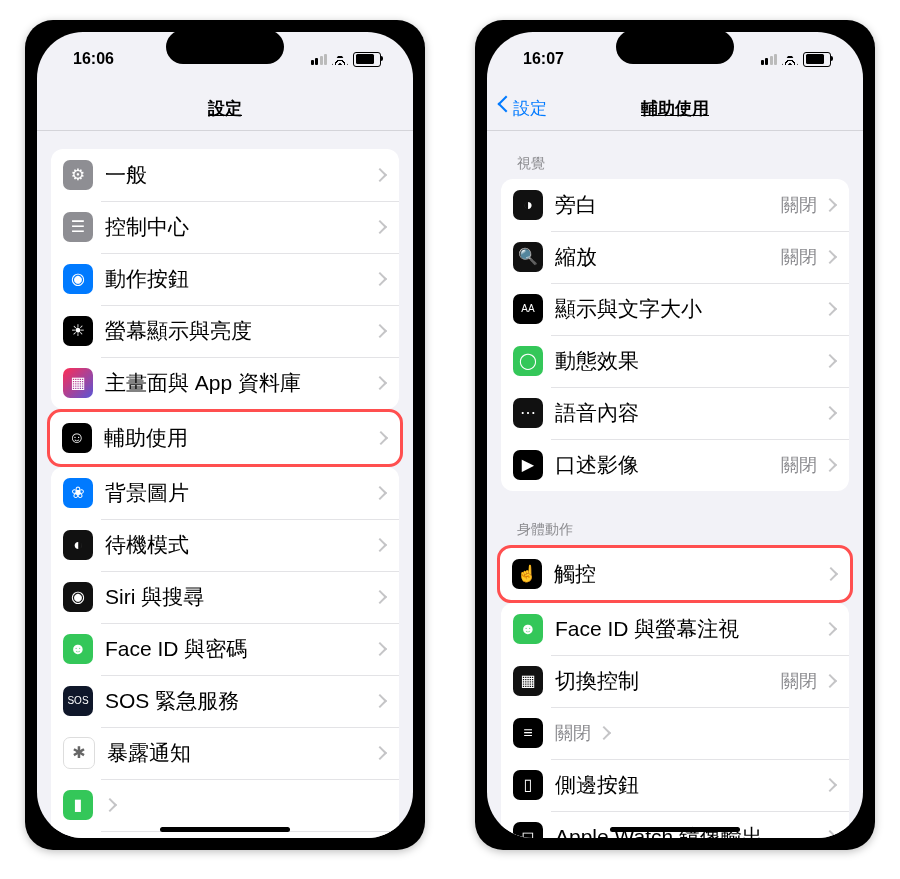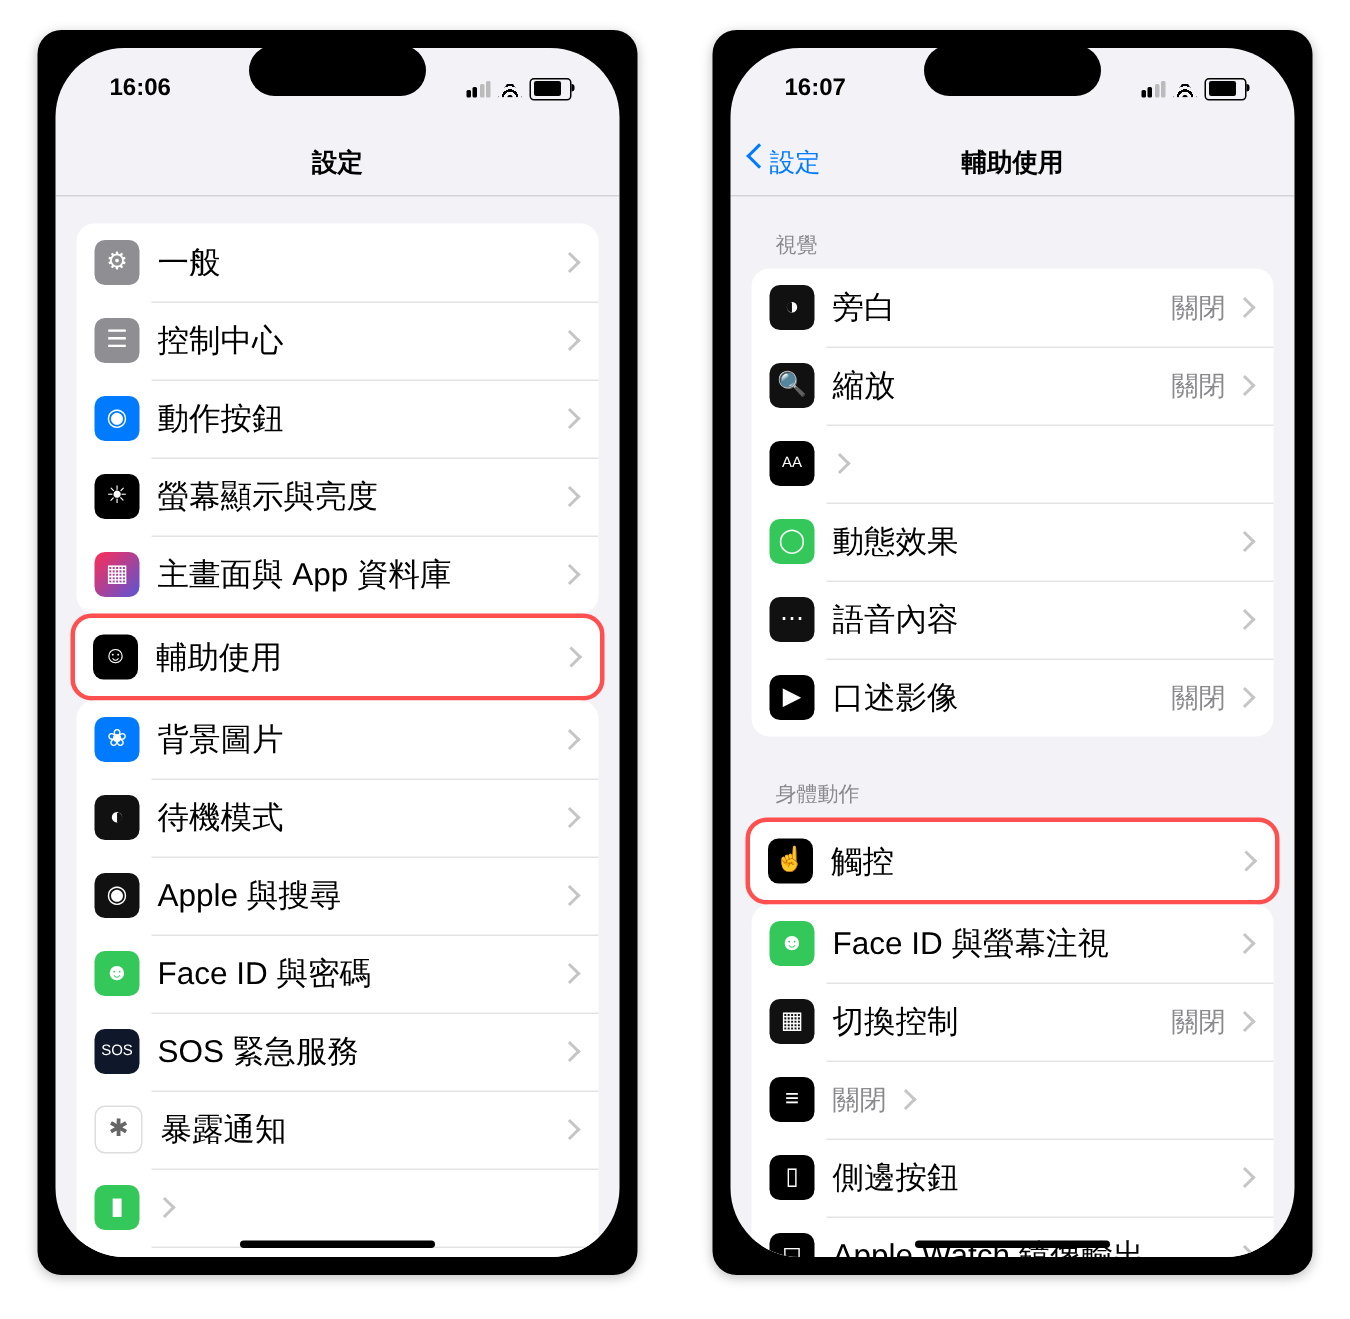--- a/index.html
+++ b/index.html
@@ -12,21 +12,21 @@
     display: flex;
     justify-content: space-around;
     align-items: flex-start;
     padding-top: 20px;
     box-sizing: border-box;
   }
   .phone {
     width: 400px;
     height: 830px;
     background: #000;
-    border-radius: 16px;
+    border-radius: 28px;
     padding: 12px;
     box-sizing: border-box;
     position: relative;
     box-shadow: 0 2px 8px rgba(0,0,0,.25);
   }
   .screen {
     width: 100%;
     height: 100%;
     background: #f2f2f7;
     border-radius: 46px;
@@ -78,20 +78,21 @@
   .battery::before{content:"";position:absolute;left:1.5px;top:1.5px;bottom:1.5px;width:70%;background:#000;border-radius:1.5px}
 
   .nav-bar {
     height: 44px;
     display:flex;
     align-items:center;
     justify-content:center;
     position:relative;
     border-bottom: .5px solid rgba(0,0,0,.12);
     flex-shrink:0;
+    text-decoration:underline;
   }
   .nav-title { font-size:17px; font-weight:600; }
   .nav-back {
     position:absolute; left:10px; top:0; bottom:0;
     display:flex; align-items:center;
     color:#007aff; font-size:17px;
   }
   .chev-back { width:12px; height:20px; margin-right:4px; }
   .chev-back::before{
     content:""; display:block; width:10px; height:10px;
@@ -231,21 +232,21 @@
             <div class="row-icon ic-black">
               <span class="glyph">◐</span>
             </div>
             <span class="row-label">待機模式</span>
             <span class="chev"></span>
           </div>
           <div class="row">
             <div class="row-icon ic-black">
               <span class="glyph">◉</span>
             </div>
-            <span class="row-label">Apple 與搜尋</span>
+            <span class="row-label">Siri 與搜尋</span>
             <span class="chev"></span>
           </div>
           <div class="row">
             <div class="row-icon ic-green">
               <span class="glyph">☻</span>
             </div>
             <span class="row-label">Face ID 與密碼</span>
             <span class="chev"></span>
           </div>
           <div class="row">
@@ -315,20 +316,21 @@
               <span class="glyph">🔍</span>
             </div>
             <span class="row-label">縮放</span>
             <span class="row-detail">關閉</span>
             <span class="chev"></span>
           </div>
           <div class="row">
             <div class="row-icon ic-blue">
               <span class="glyph" style="font-size: 10px;">AA</span>
             </div>
+            <span class="row-label">顯示與文字大小</span>
             <span class="chev"></span>
           </div>
           <div class="row">
             <div class="row-icon ic-green">
               <span class="glyph">◯</span>
             </div>
             <span class="row-label">動態效果</span>
             <span class="chev"></span>
           </div>
           <div class="row">

